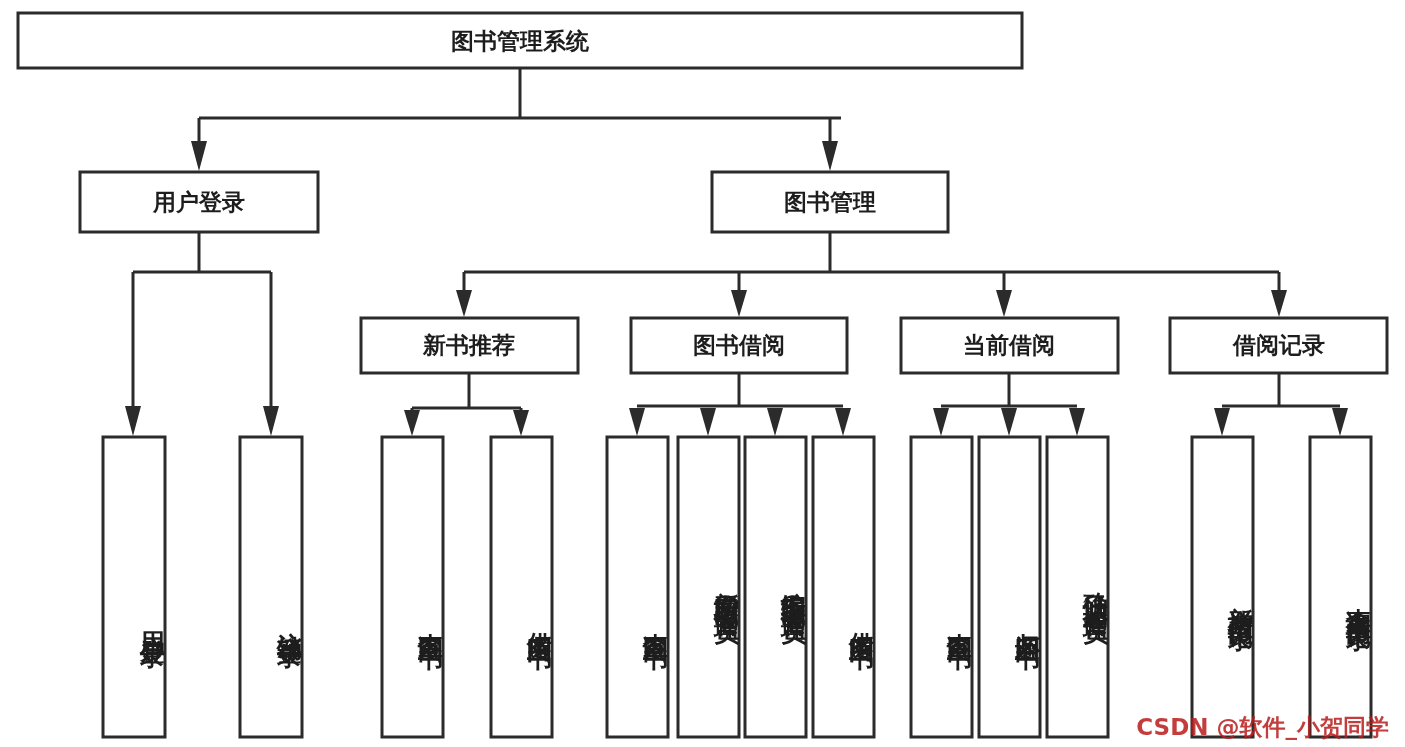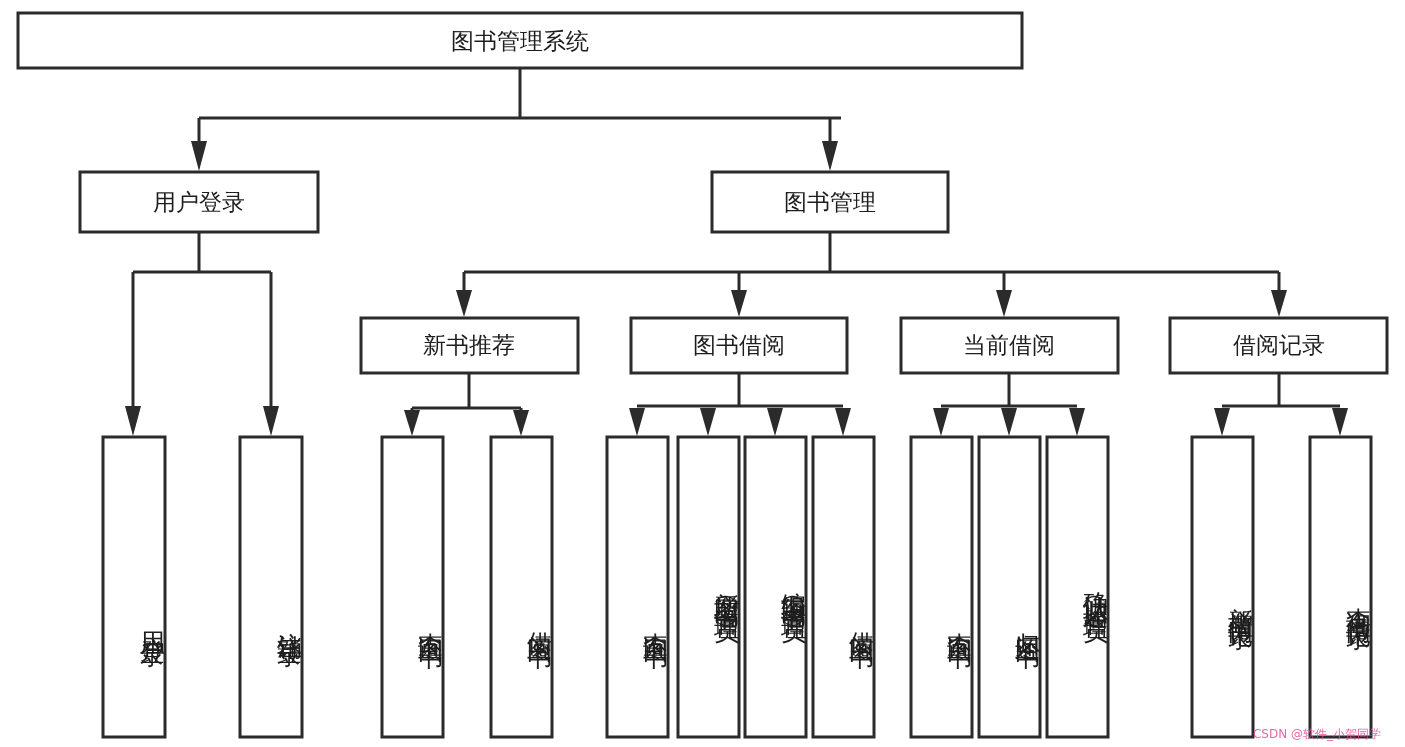--- a/index.html
+++ b/index.html
@@ -7,20 +7,21 @@
     padding: 0;
     background: #ffffff;
   }
   #canvas-wrap {
     position: relative;
     width: 1405px;
     height: 747px;
     background: #ffffff;
     font-family: "DejaVu Sans", "Liberation Sans", sans-serif;
     overflow: hidden;
+    font-weight: bold;
   }
   svg#diagram {
     position: absolute;
     left: 0;
     top: 0;
     width: 1405px;
     height: 747px;
     display: block;
   }
   .node-rect {
@@ -55,25 +56,25 @@
     letter-spacing: 4px;
     color: #1d1d1d;
     white-space: nowrap;
     display: flex;
     align-items: flex-start;
     justify-content: center;
     pointer-events: none;
   }
   .watermark {
     position: absolute;
-    right: 24px;
+    right: 16px;
     bottom: 4px;
     font-family: "DejaVu Sans", "Liberation Sans", sans-serif;
-    font-size: 12px;
-    color: #ec4899;
+    font-size: 23px;
+    color: #b91c1c;
     opacity: 0.85;
     white-space: nowrap;
   }
 </style>
 </head>
 <body>
 
 <div id="canvas-wrap">
 
   <svg id="diagram" viewBox="0 0 1405 747">

